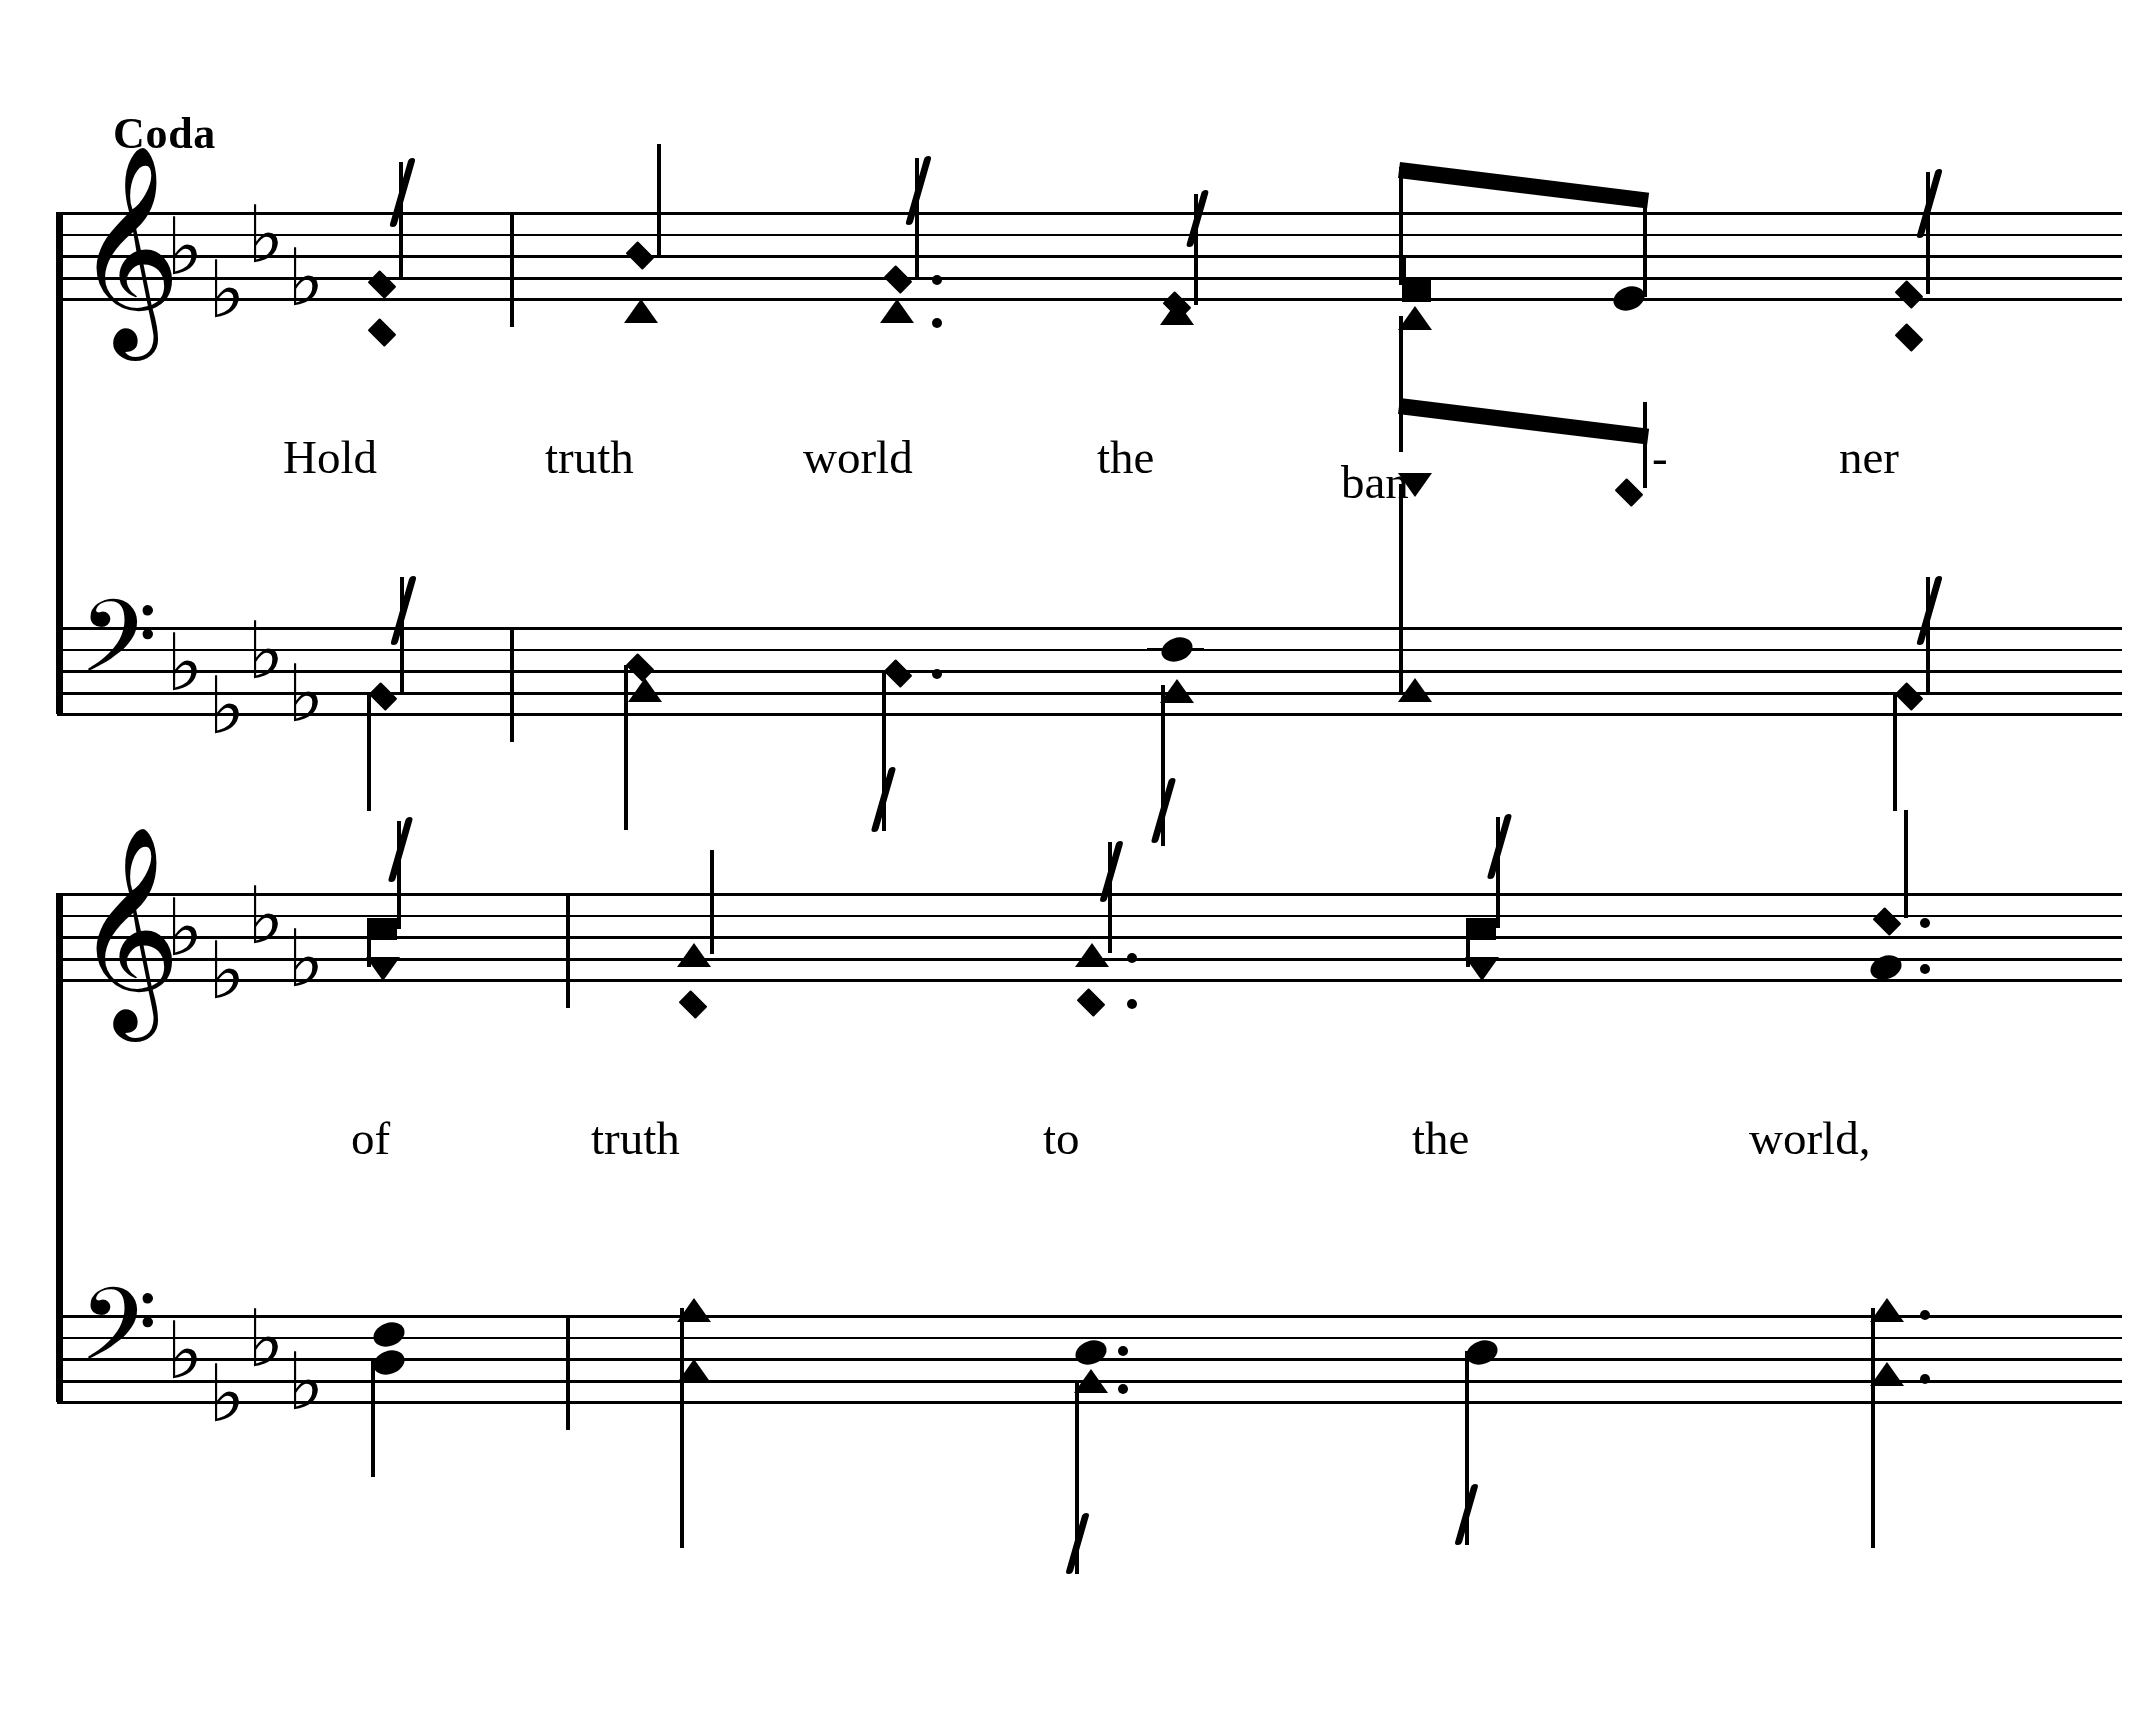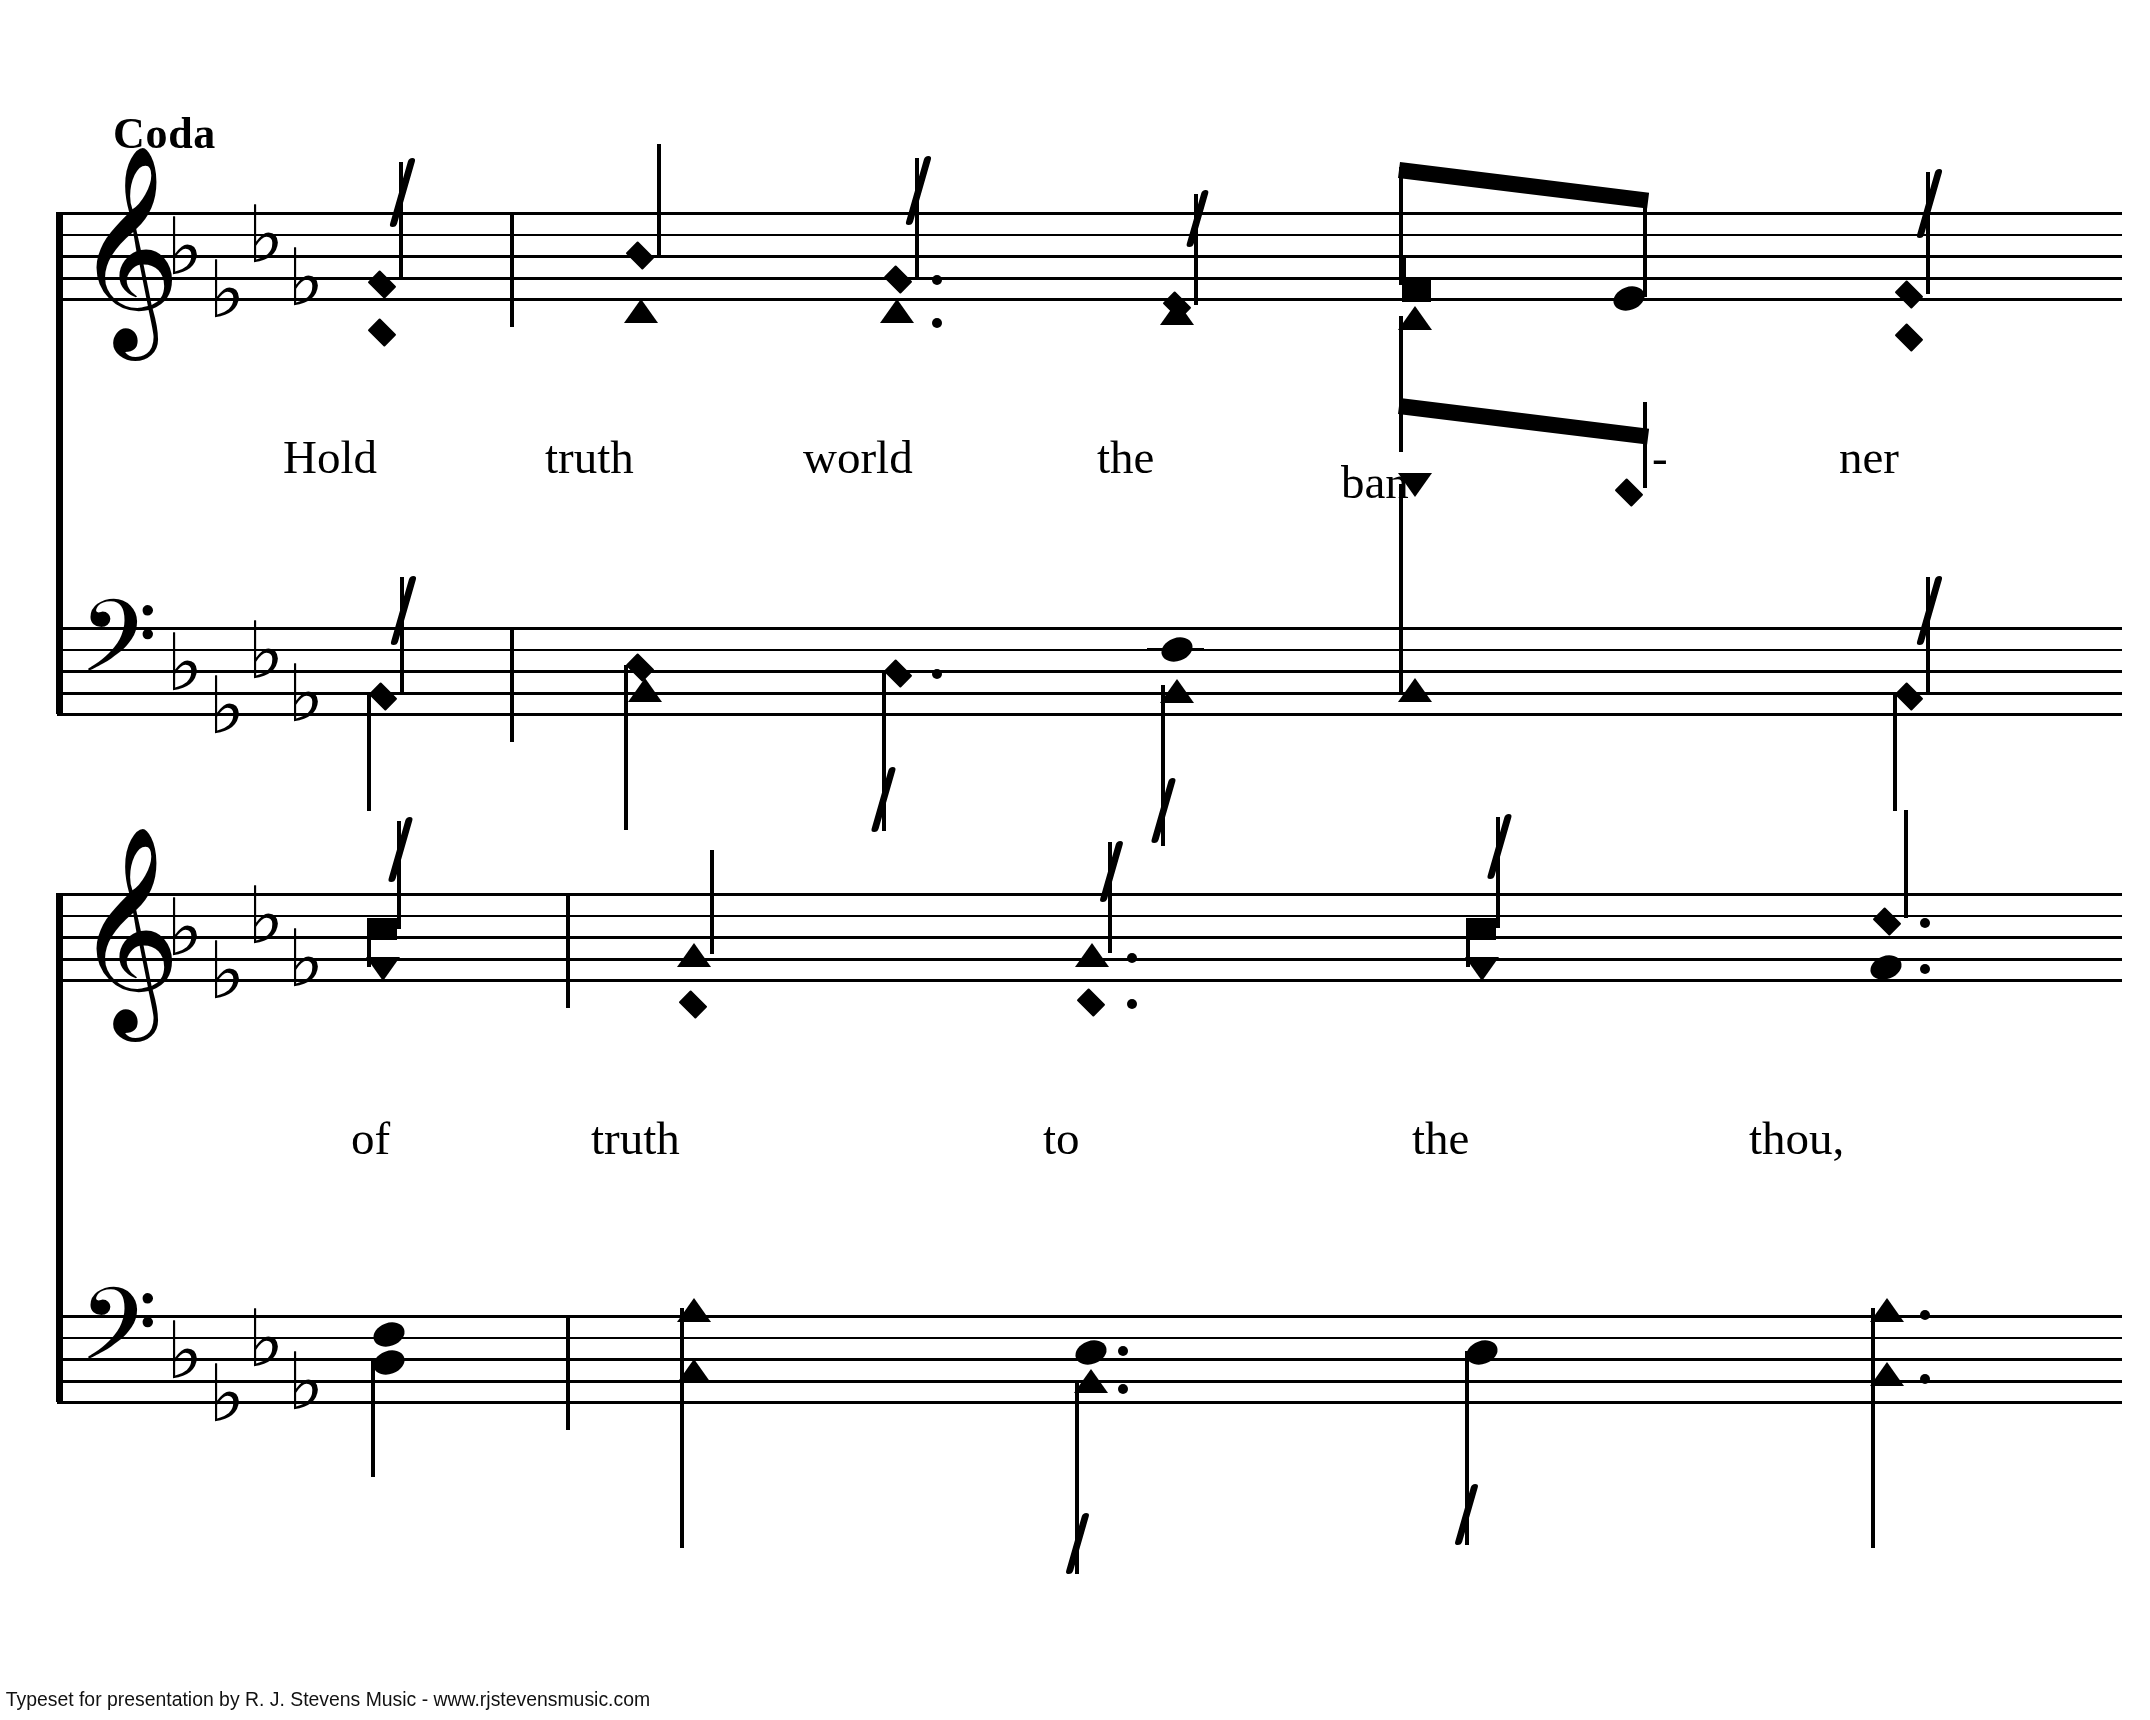--- a/index.html
+++ b/index.html
@@ -405,19 +405,18 @@
     <div class="nh tri-up" style="left:1870px; top:470px;"></div>
     <div class="dot" style="left:1920px; top:482px;"></div>
     <div class="nh tri-up" style="left:1870px; top:534px;"></div>
     <div class="dot" style="left:1920px; top:546px;"></div>
     <div class="stem" style="left:1871px; top:480px; height:240px;"></div>
 
     <div class="lyric" style="top:283px; left:351px;">of</div>
     <div class="lyric" style="top:283px; left:591px;">truth</div>
     <div class="lyric" style="top:283px; left:1043px;">to</div>
     <div class="lyric" style="top:283px; left:1412px;">the</div>
-    <div class="lyric" style="top:283px; left:1749px;">thou,</div>
+    <div class="lyric" style="top:283px; left:1749px;">world,</div>
   </div>
 
-  <div class="footer">Typeset for presentation by R. J. Stevens Music  -  www.rjstevensmusic.com</div>
 
 </div>
 
 
 </body></html>

